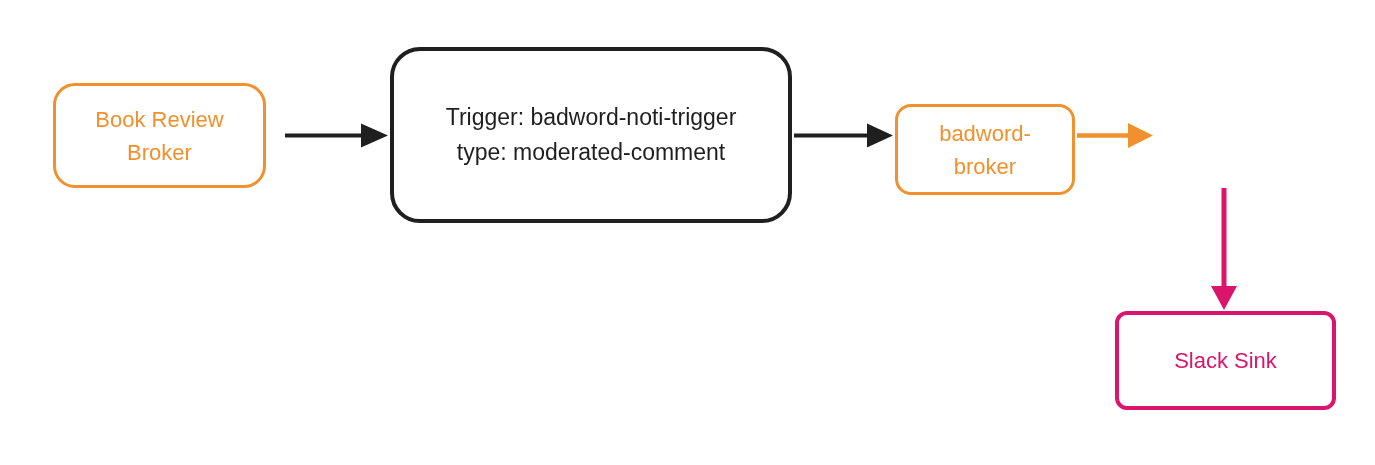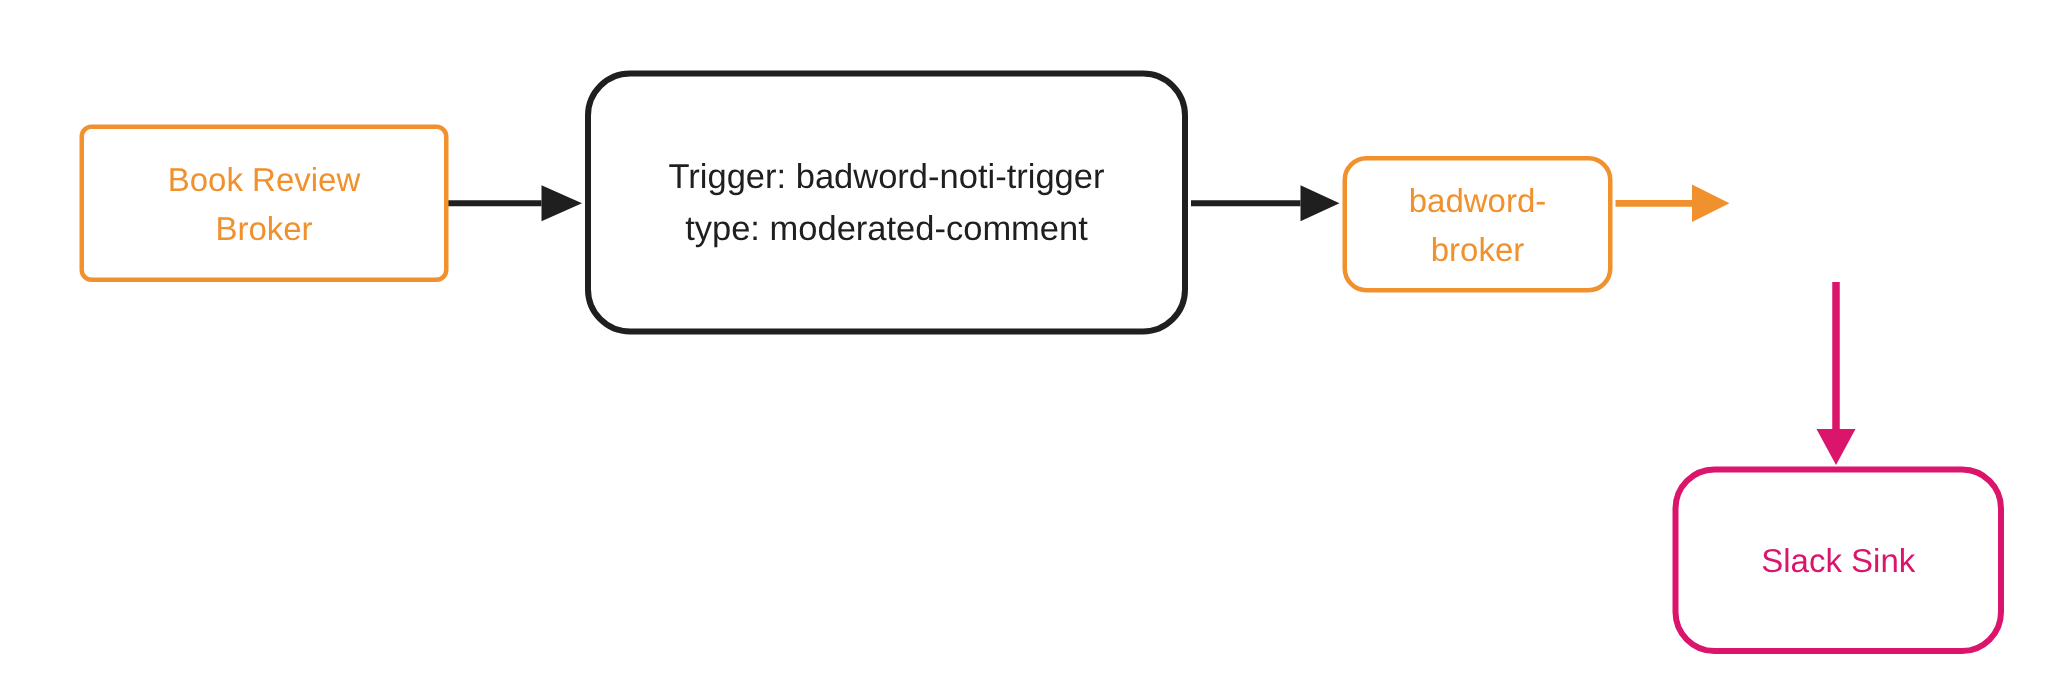--- a/index.html
+++ b/index.html
@@ -48,22 +48,22 @@
     border: 4px solid var(--pink);
     color: var(--pink);
   }
   .node-black {
     border: 4px solid var(--ink);
     color: var(--ink);
   }
 
   #node-book-review-broker {
     left: 53px; top: 83px;
-    width: 246px; height: 105px;
-    border-radius: 8px;
+    width: 213px; height: 105px;
+    border-radius: 22px;
   }
   #node-book-review-broker .label { max-width: 170px; }
 
   #node-trigger {
     left: 390px; top: 47px;
     width: 402px; height: 176px;
     border-radius: 30px;
     font-size: 23px;
     line-height: 35px;
   }
@@ -78,22 +78,22 @@
   #node-badword-broker .label { max-width: 135px; }
 
   #node-pipe {
     left: 1155px; top: 84px;
     width: 138px; height: 102px;
     border-radius: 18px;
   }
 
   #node-slack-sink {
     left: 1115px; top: 311px;
-    width: 221px; height: 125px;
-    border-radius: 28px;
+    width: 221px; height: 99px;
+    border-radius: 12px;
   }
 </style>
 </head>
 <body>
 
 <div class="canvas">
 
   <svg class="edges" viewBox="0 0 1375 465" xmlns="http://www.w3.org/2000/svg">
 
     <g>

